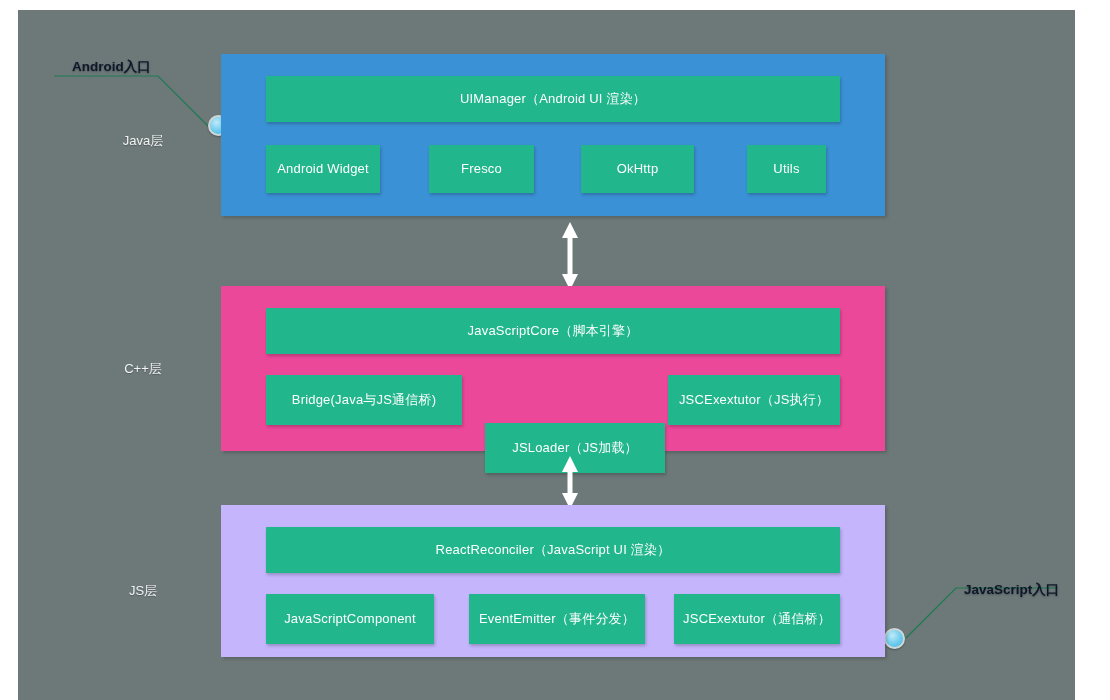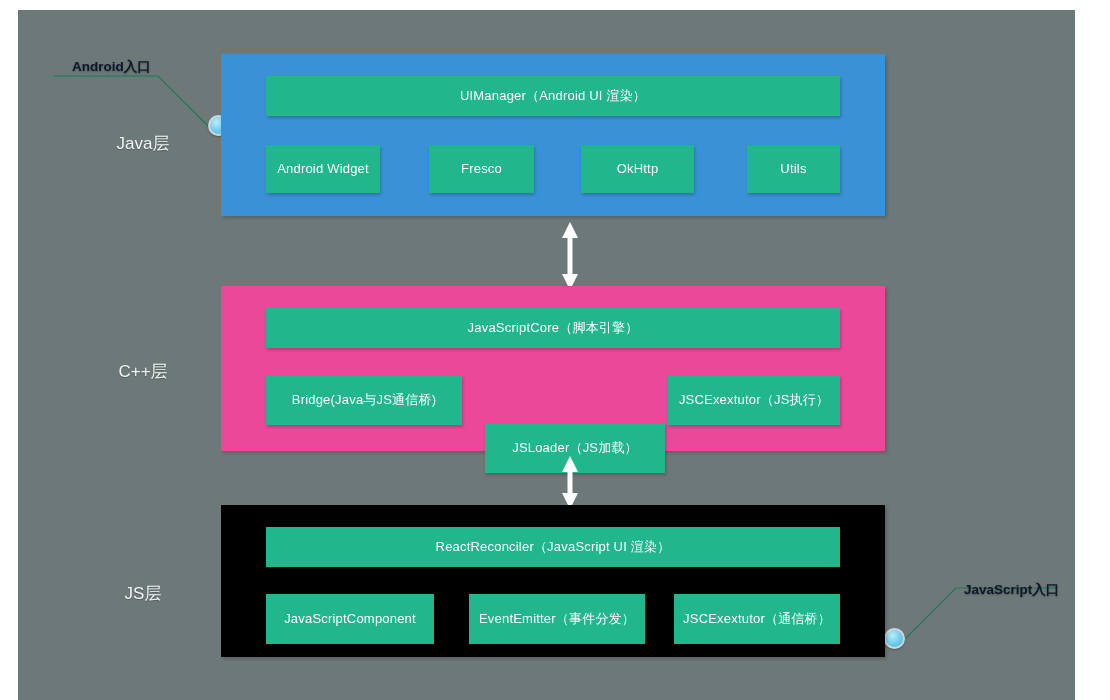--- a/index.html
+++ b/index.html
@@ -35,21 +35,21 @@
     background: #3b91d6;
   }
   .layer-cpp {
     left: 203px; top: 276px;
     width: 664px; height: 165px;
     background: #ec4899;
   }
   .layer-js {
     left: 203px; top: 495px;
     width: 664px; height: 152px;
-    background: #000000;
+    background: #c4b5fd;
   }
 
   
   .gbox {
     position: absolute;
     box-sizing: border-box;
     background: #21b68c;
     color: #ffffff;
     display: flex;
     align-items: center;
@@ -59,47 +59,47 @@
     font-weight: 400;
     letter-spacing: .2px;
     line-height: 1.25;
     box-shadow: 1px 2px 3px rgba(0,0,0,0.22);
     padding: 0 6px;
   }
   .gbox-wide {
     left: 45px;
     width: 574px;
     top: 22px;
-    height: 40px;
+    height: 46px;
   }
   .gbox-small {
     top: 91px;
     height: 48px;
   }
   
   .jw-1 { left: 45px;  width: 114px; }
   .jw-2 { left: 208px; width: 105px; }
   .jw-3 { left: 360px; width: 113px; }
-  .jw-4 { left: 526px; width: 93px;  }
+  .jw-4 { left: 526px; width: 79px;  }
   
   .cw-1 { left: 45px;  width: 196px; }
   .cw-2 { left: 264px; width: 180px; margin-top: 48px; }
   .cw-3 { left: 447px; width: 172px; }
   
   .sw-1 { left: 45px;  width: 168px; }
   .sw-2 { left: 248px; width: 176px; }
   .sw-3 { left: 453px; width: 166px; }
 
   .gbox-small.cpp-row, .gbox-small.js-row { top: 89px; height: 50px; }
 
   
   .layer-caption {
     position: absolute;
     color: #f2f4f4;
-    font-size: 17px;
+    font-size: 13px;
     text-align: center;
     white-space: nowrap;
     text-shadow: 0 1px 1px rgba(0,0,0,0.25);
   }
   .cap-java { left: 60px;  top: 122px; width: 130px; }
   .cap-cpp  { left: 60px;  top: 350px; width: 130px; }
   .cap-js   { left: 60px;  top: 572px; width: 130px; }
 
   
   .anno-label {

